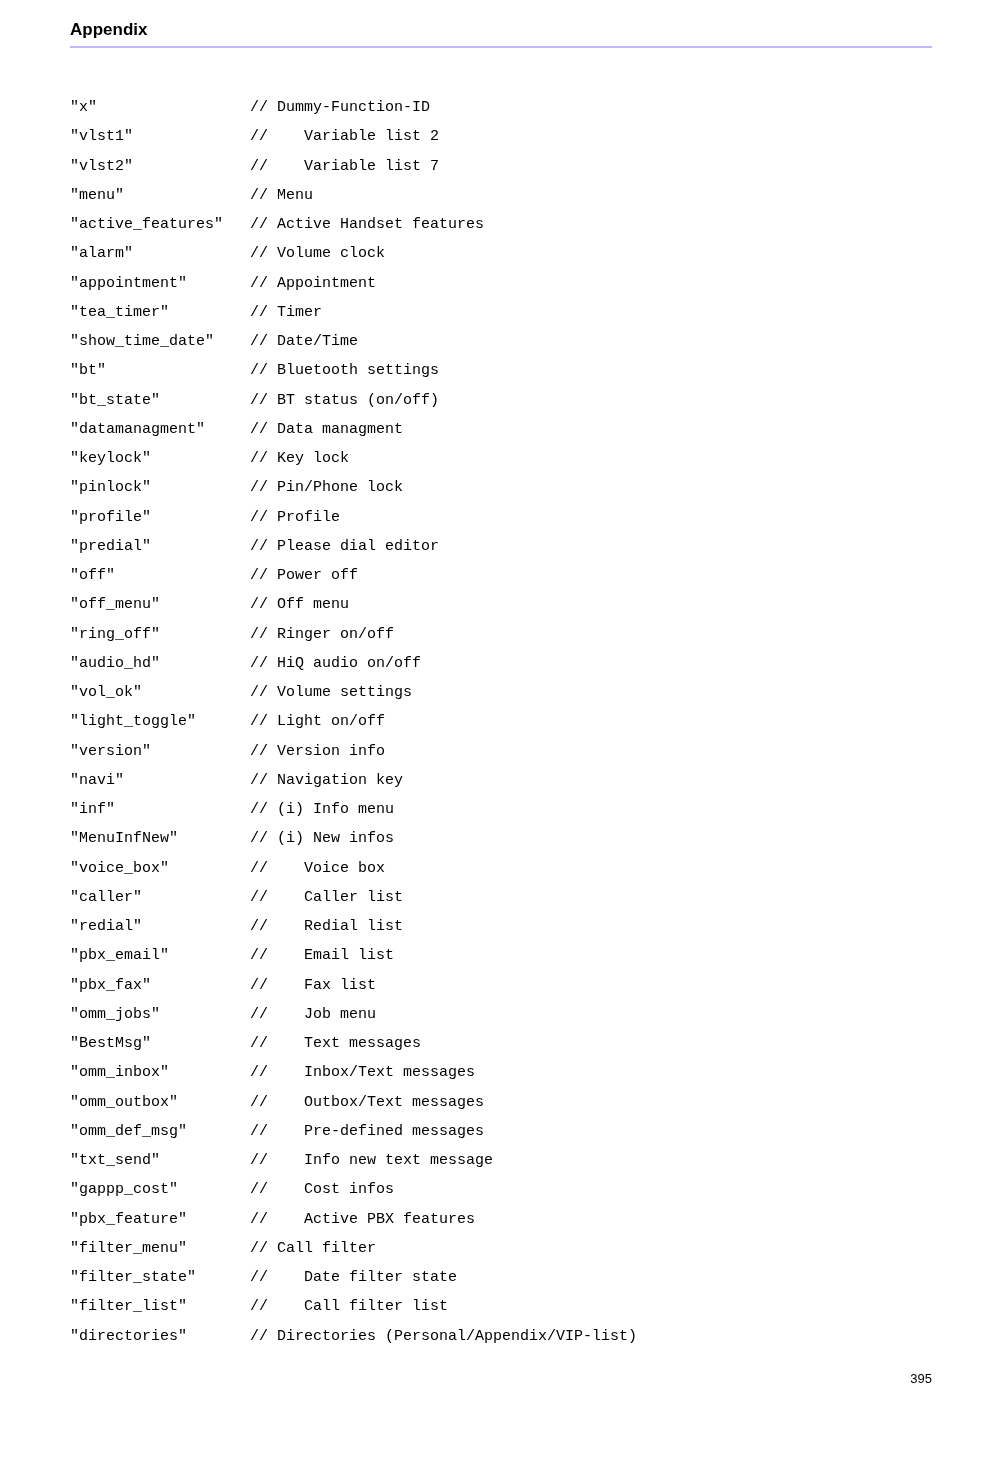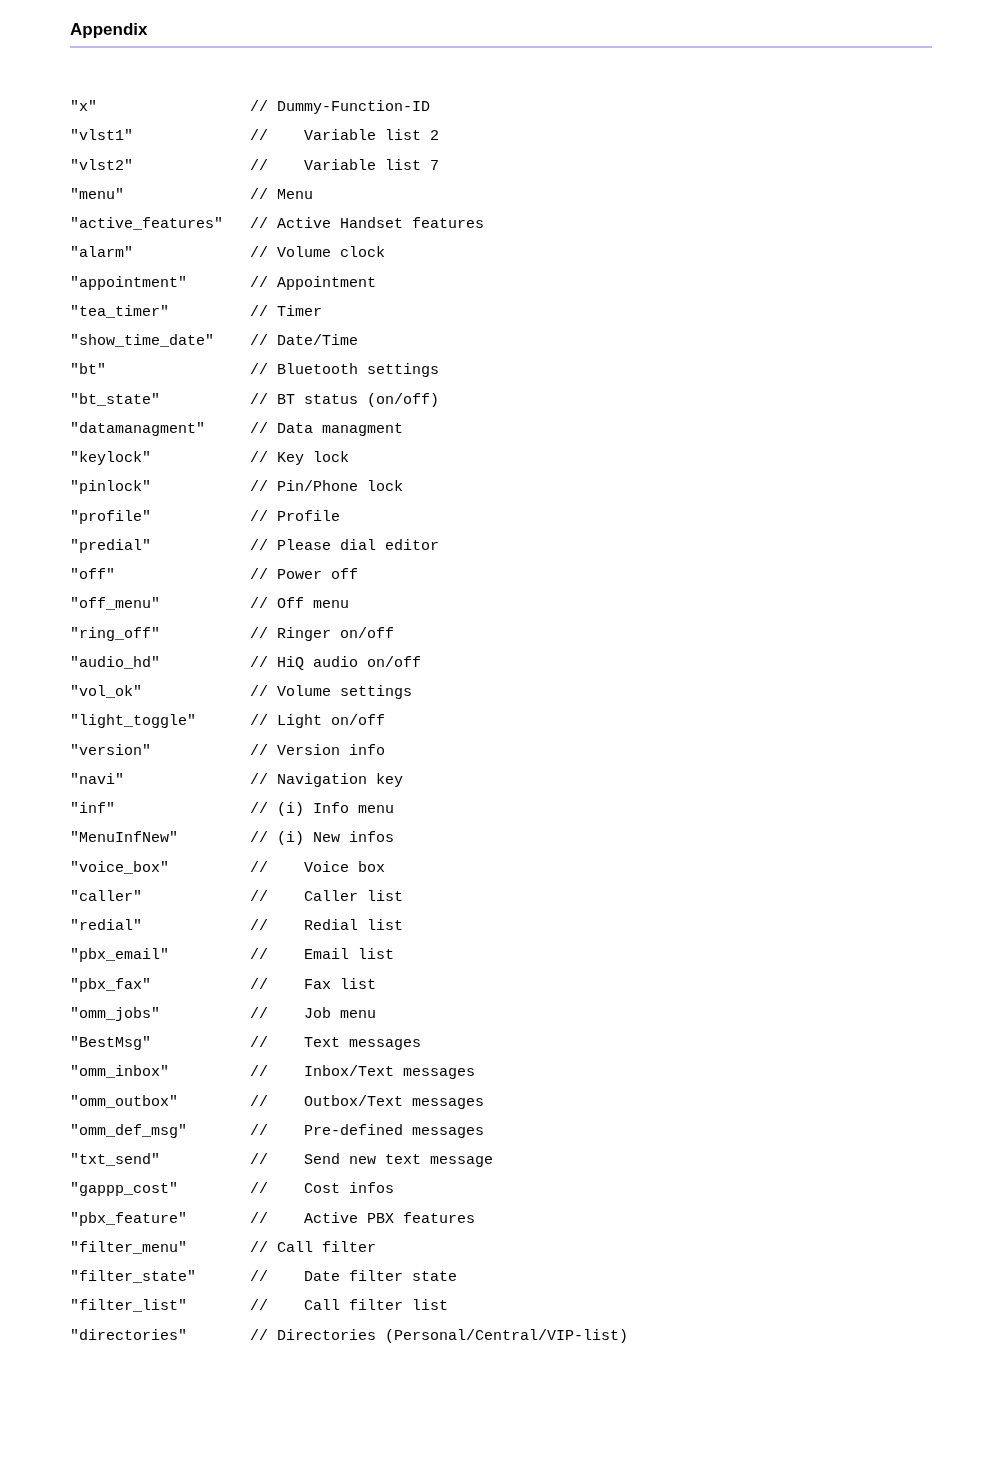--- a/index.html
+++ b/index.html
@@ -74,21 +74,22 @@
       <div class="code-row"><span class="key">"voice_box"</span><span>//    Voice box</span></div>
       <div class="code-row"><span class="key">"caller"</span><span>//    Caller list</span></div>
       <div class="code-row"><span class="key">"redial"</span><span>//    Redial list</span></div>
       <div class="code-row"><span class="key">"pbx_email"</span><span>//    Email list</span></div>
       <div class="code-row"><span class="key">"pbx_fax"</span><span>//    Fax list</span></div>
       <div class="code-row"><span class="key">"omm_jobs"</span><span>//    Job menu</span></div>
       <div class="code-row"><span class="key">"BestMsg"</span><span>//    Text messages</span></div>
       <div class="code-row"><span class="key">"omm_inbox"</span><span>//    Inbox/Text messages</span></div>
       <div class="code-row"><span class="key">"omm_outbox"</span><span>//    Outbox/Text messages</span></div>
       <div class="code-row"><span class="key">"omm_def_msg"</span><span>//    Pre-defined messages</span></div>
-      <div class="code-row"><span class="key">"txt_send"</span><span>//    Send new text message</span></div>
+      <div class="code-row"><span class="key">"txt_send"</span><span>//    Info new text message</span></div>
       <div class="code-row"><span class="key">"gappp_cost"</span><span>//    Cost infos</span></div>
       <div class="code-row"><span class="key">"pbx_feature"</span><span>//    Active PBX features</span></div>
       <div class="code-row"><span class="key">"filter_menu"</span><span>// Call filter</span></div>
       <div class="code-row"><span class="key">"filter_state"</span><span>//    Date filter state</span></div>
       <div class="code-row"><span class="key">"filter_list"</span><span>//    Call filter list</span></div>
-      <div class="code-row"><span class="key">"directories"</span><span>// Directories (Personal/Central/VIP-list)</span></div>
+      <div class="code-row"><span class="key">"directories"</span><span>// Directories (Personal/Appendix/VIP-list)</span></div>
     </div>
+  <div class="footer">395</div>
 </div>
 
 </body></html>

